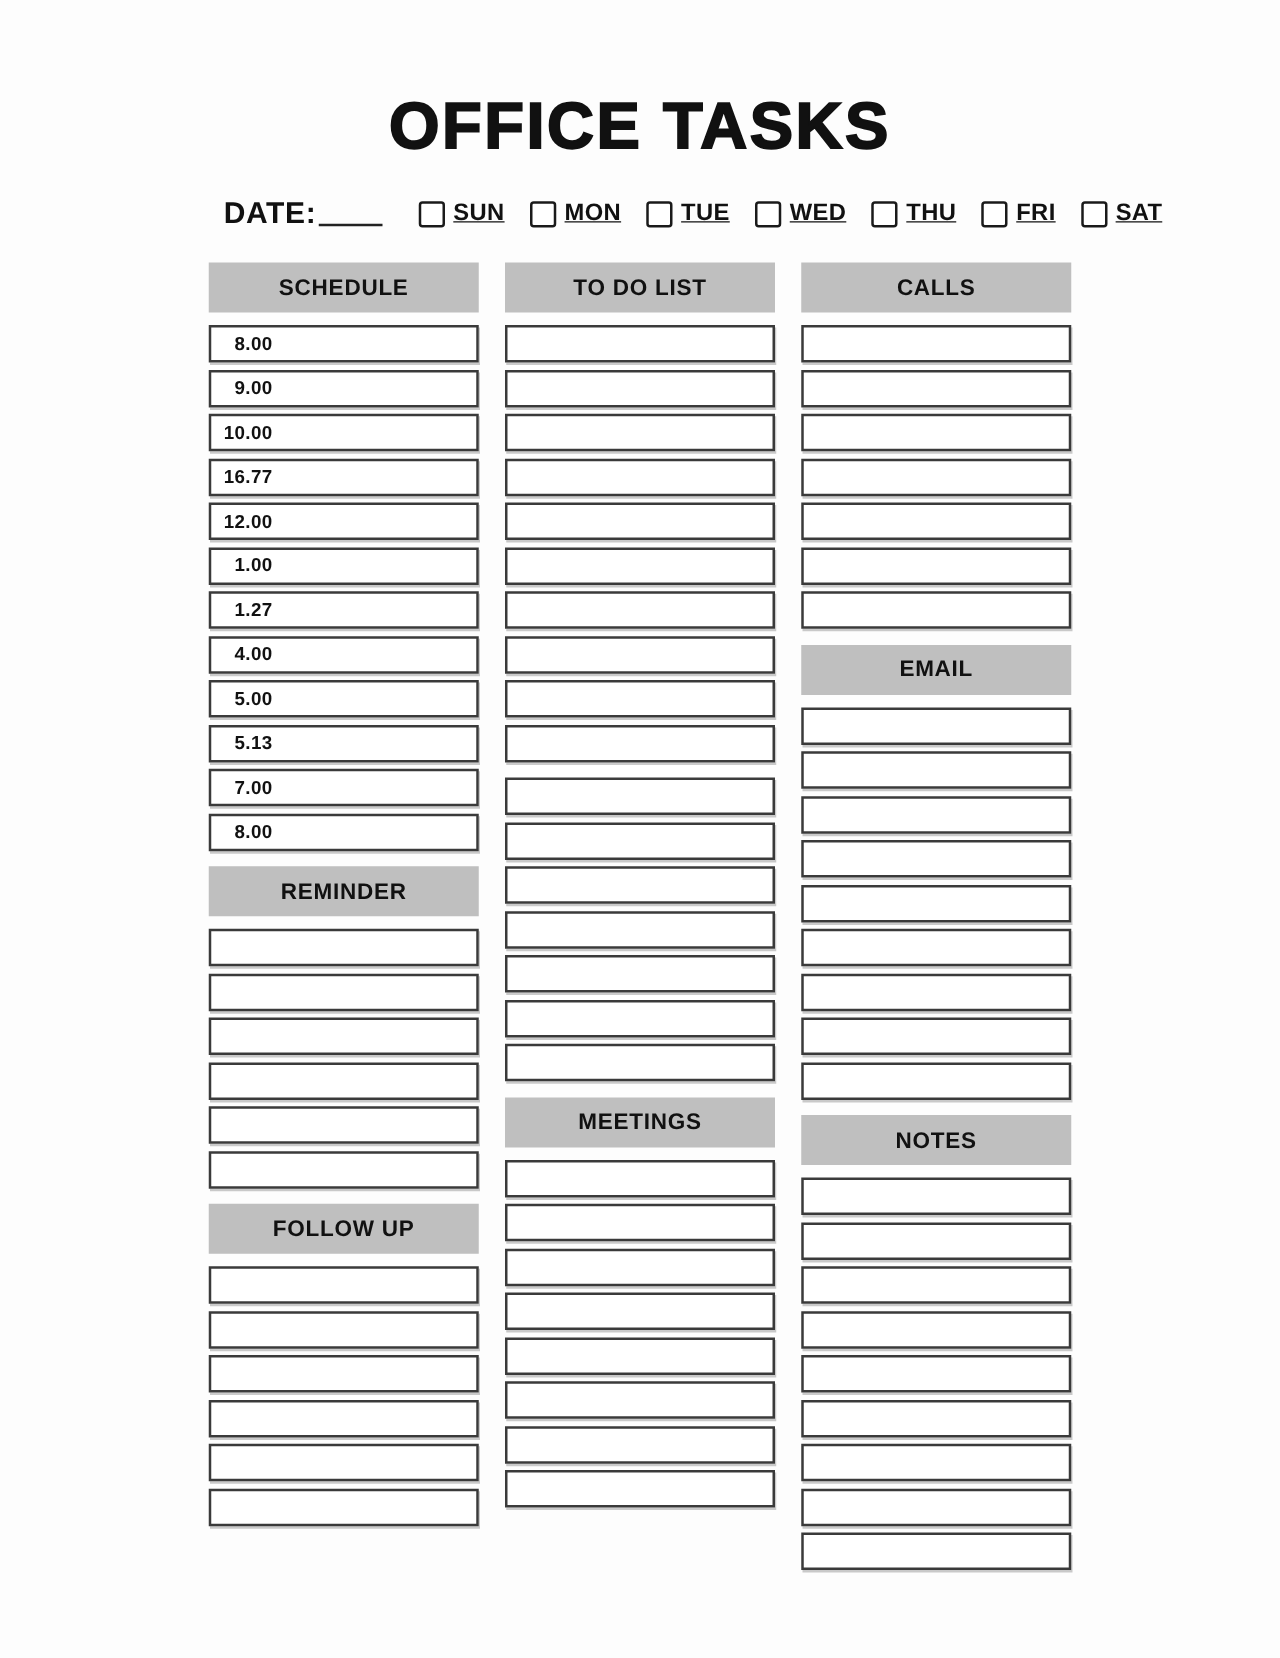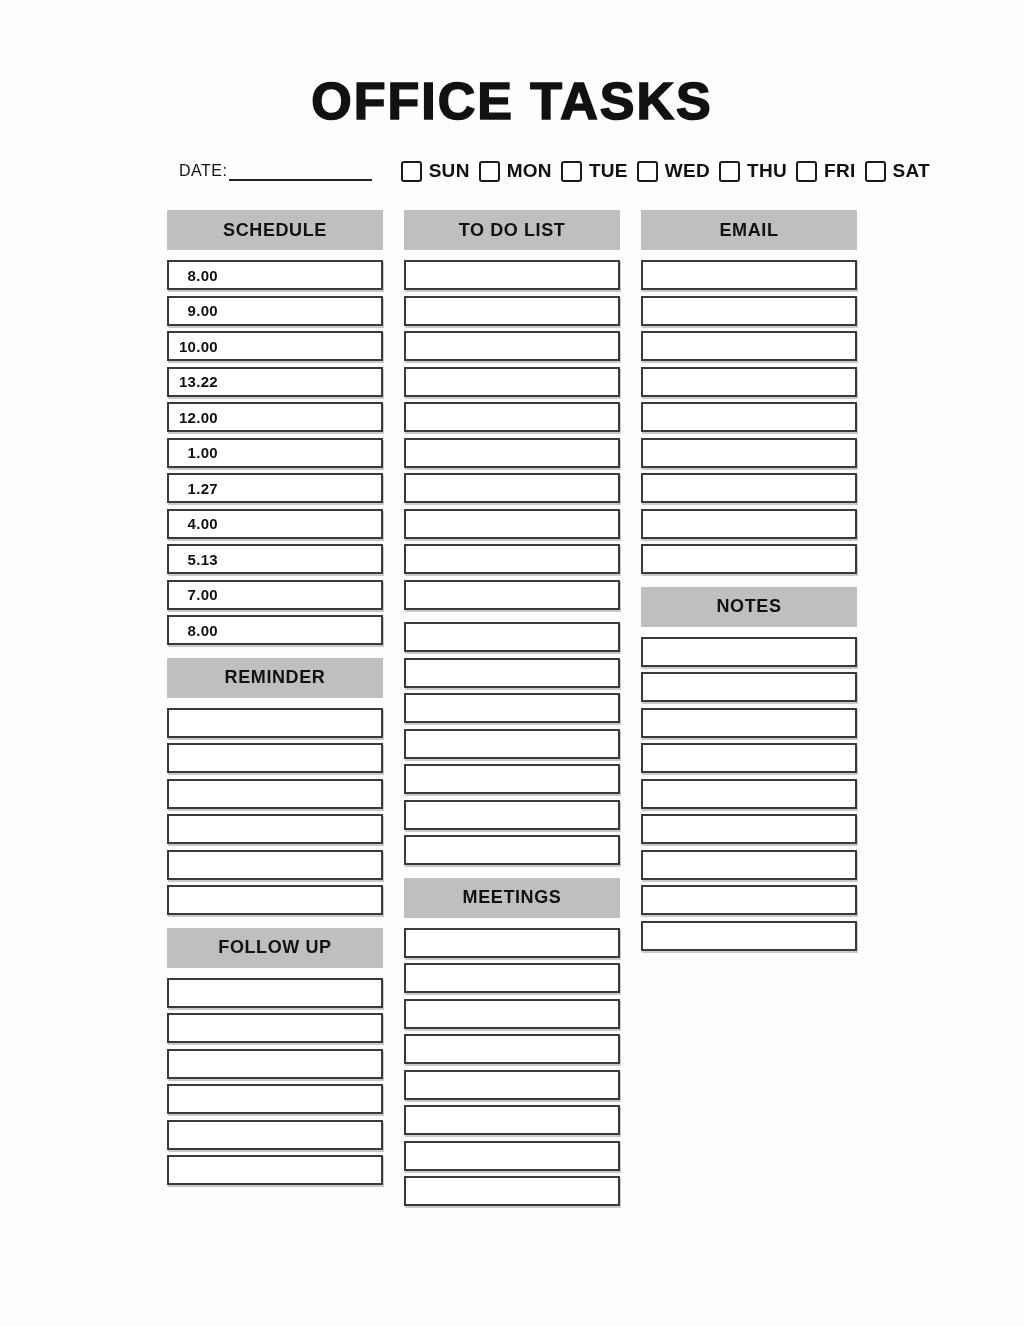--- a/index.html
+++ b/index.html
@@ -35,37 +35,38 @@
     white-space:nowrap;
   }
   
   .meta-row{
     display:flex;
     align-items:center;
     margin:31px 0 0 85px;
     height:26px;
   }
   .date-label{
-    font-size:16px;
-    font-weight:normal;
+    font-size:24px;
+    font-weight:bold;
     letter-spacing:0.5px;
     text-align:center;
   }
   .date-line{
     display:inline-block;
     width:208px;
     height:20px;
     border-bottom:2px solid #222;
     margin-left:2px;
   }
   .weekdays{
     display:flex;
     align-items:center;
     margin-left:29px;
-    gap:9px;
+    gap:20px;
+    text-decoration:underline;
   }
   .weekday{
     display:flex;
     align-items:center;
     gap:7px;
   }
   .cbx{
     width:21px;
     height:21px;
     border:2px solid #1a1a1a;
@@ -170,33 +171,36 @@
           <div class="row">
             <span class="row-label">8.00</span>
           </div>
           <div class="row">
             <span class="row-label">9.00</span>
           </div>
           <div class="row">
             <span class="row-label">10.00</span>
           </div>
           <div class="row">
-            <span class="row-label">13.22</span>
+            <span class="row-label">16.77</span>
           </div>
           <div class="row">
             <span class="row-label">12.00</span>
           </div>
           <div class="row">
             <span class="row-label">1.00</span>
           </div>
           <div class="row">
             <span class="row-label">1.27</span>
           </div>
           <div class="row">
             <span class="row-label">4.00</span>
+          </div>
+          <div class="row">
+            <span class="row-label">5.00</span>
           </div>
           <div class="row">
             <span class="row-label">5.13</span>
           </div>
           <div class="row">
             <span class="row-label">7.00</span>
           </div>
           <div class="row">
             <span class="row-label">8.00</span>
           </div>
@@ -324,20 +328,44 @@
           <div class="row">
             <span class="row-label"></span>
           </div>
           <div class="row">
             <span class="row-label"></span>
           </div>
         </section>
       </div>
       <div class="col">
         <section class="sec">
+          <div class="sec-header">CALLS</div>
+          <div class="row">
+            <span class="row-label"></span>
+          </div>
+          <div class="row">
+            <span class="row-label"></span>
+          </div>
+          <div class="row">
+            <span class="row-label"></span>
+          </div>
+          <div class="row">
+            <span class="row-label"></span>
+          </div>
+          <div class="row">
+            <span class="row-label"></span>
+          </div>
+          <div class="row">
+            <span class="row-label"></span>
+          </div>
+          <div class="row">
+            <span class="row-label"></span>
+          </div>
+        </section>
+        <section class="sec">
           <div class="sec-header">EMAIL</div>
           <div class="row">
             <span class="row-label"></span>
           </div>
           <div class="row">
             <span class="row-label"></span>
           </div>
           <div class="row">
             <span class="row-label"></span>
           </div>

